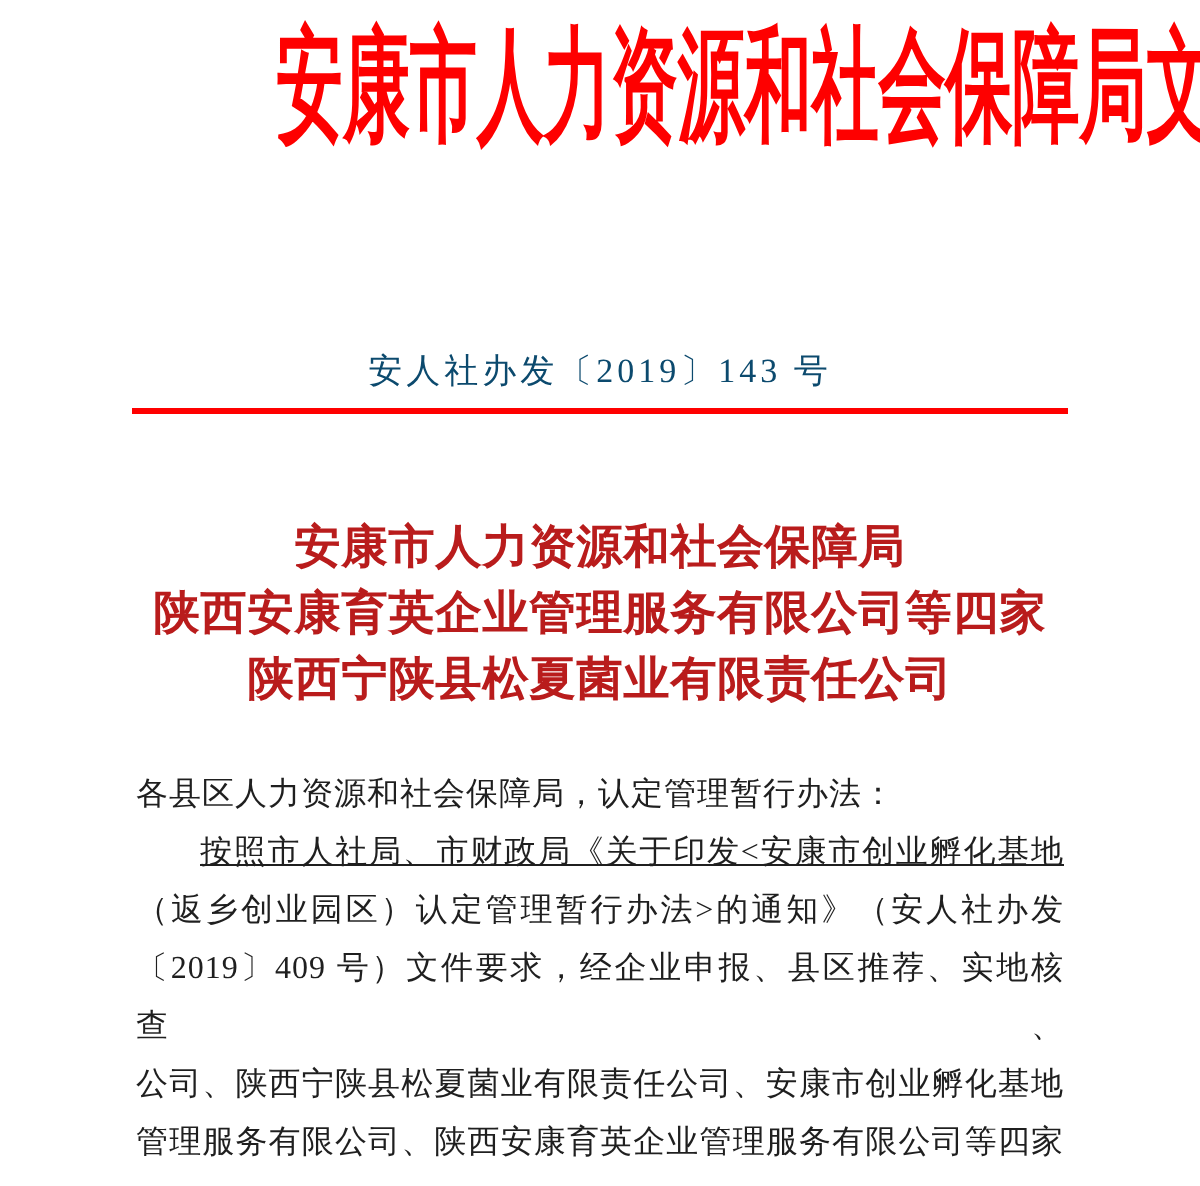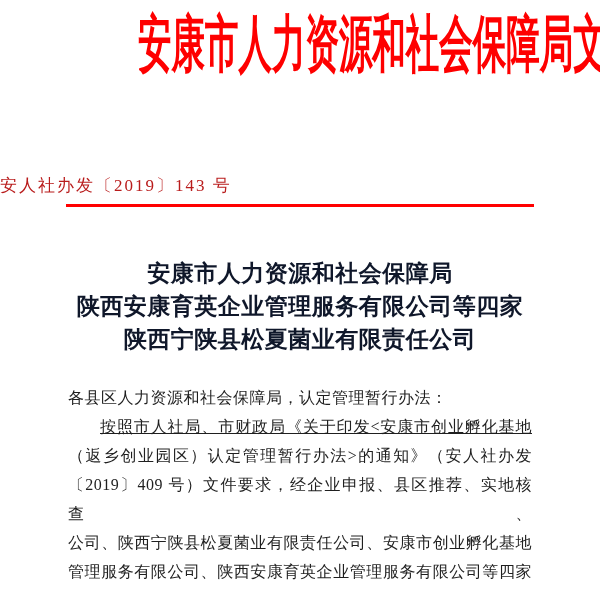--- a/index.html
+++ b/index.html
@@ -27,38 +27,39 @@
     line-height: 72px;
     color: var(--red, #fe0000);
     white-space: nowrap;
     transform: scaleX(0.54);
     transform-origin: 50% 50%;
     letter-spacing: 0;
   }
   
   .doc-number {
     margin-top: 96px;
+    text-align: center;
     font-size: 17px;
     line-height: 20px;
     letter-spacing: 2px;
-    color: #b91c1c;
+    color: #0c4a6e;
   }
   
   .divider {
     width: 468px;
     height: 3px;
     margin: 8px auto 0 auto;
     background: var(--divider, #ff0000);
   }
   
   .title-block {
     margin-top: 50px;
     text-align: center;
     font-weight: bold;
-    color: #0f172a;
+    color: #b91c1c;
   }
   .title-block .title-line {
     font-size: 23px;
     line-height: 33px;
     letter-spacing: 0.5px;
     white-space: nowrap;
   }
   
   .body-block {
     width: 464px;

